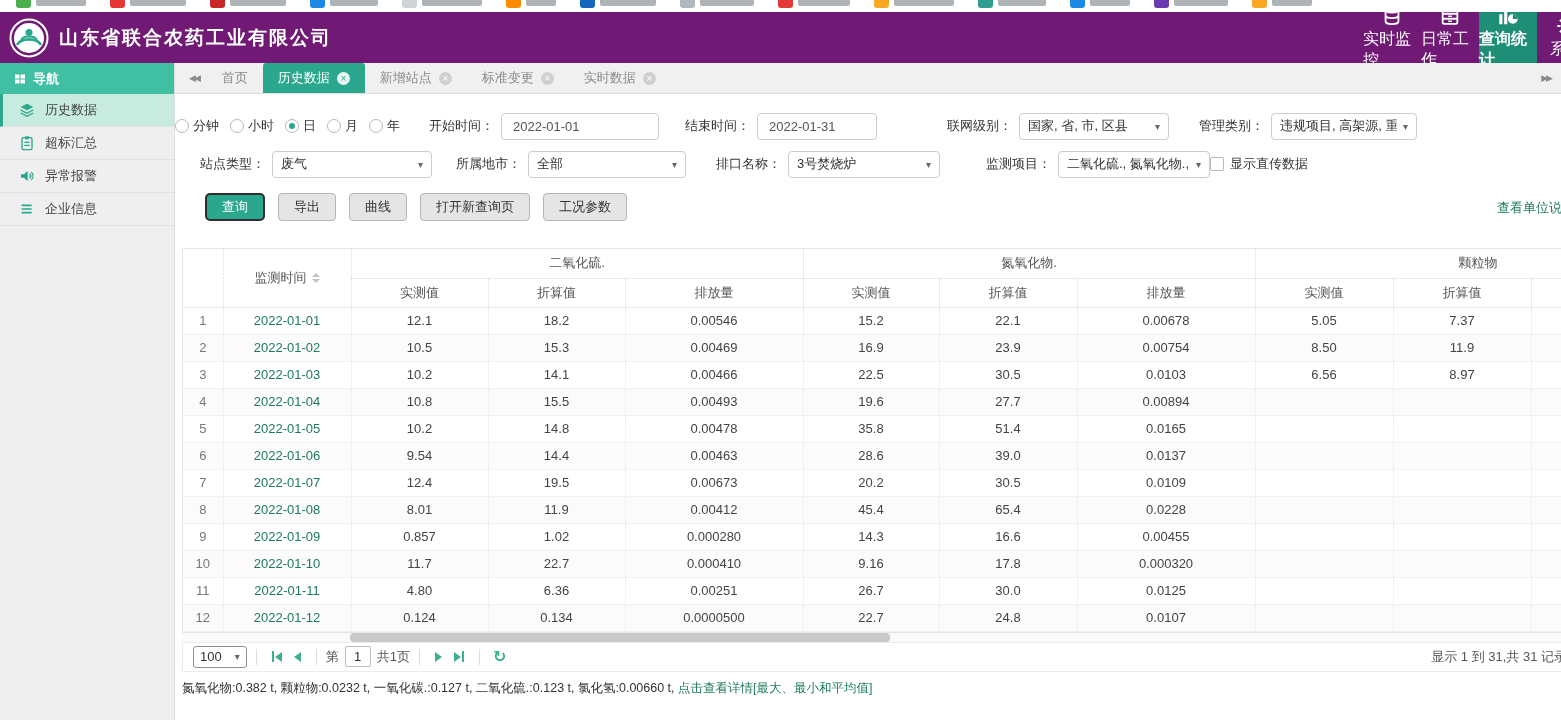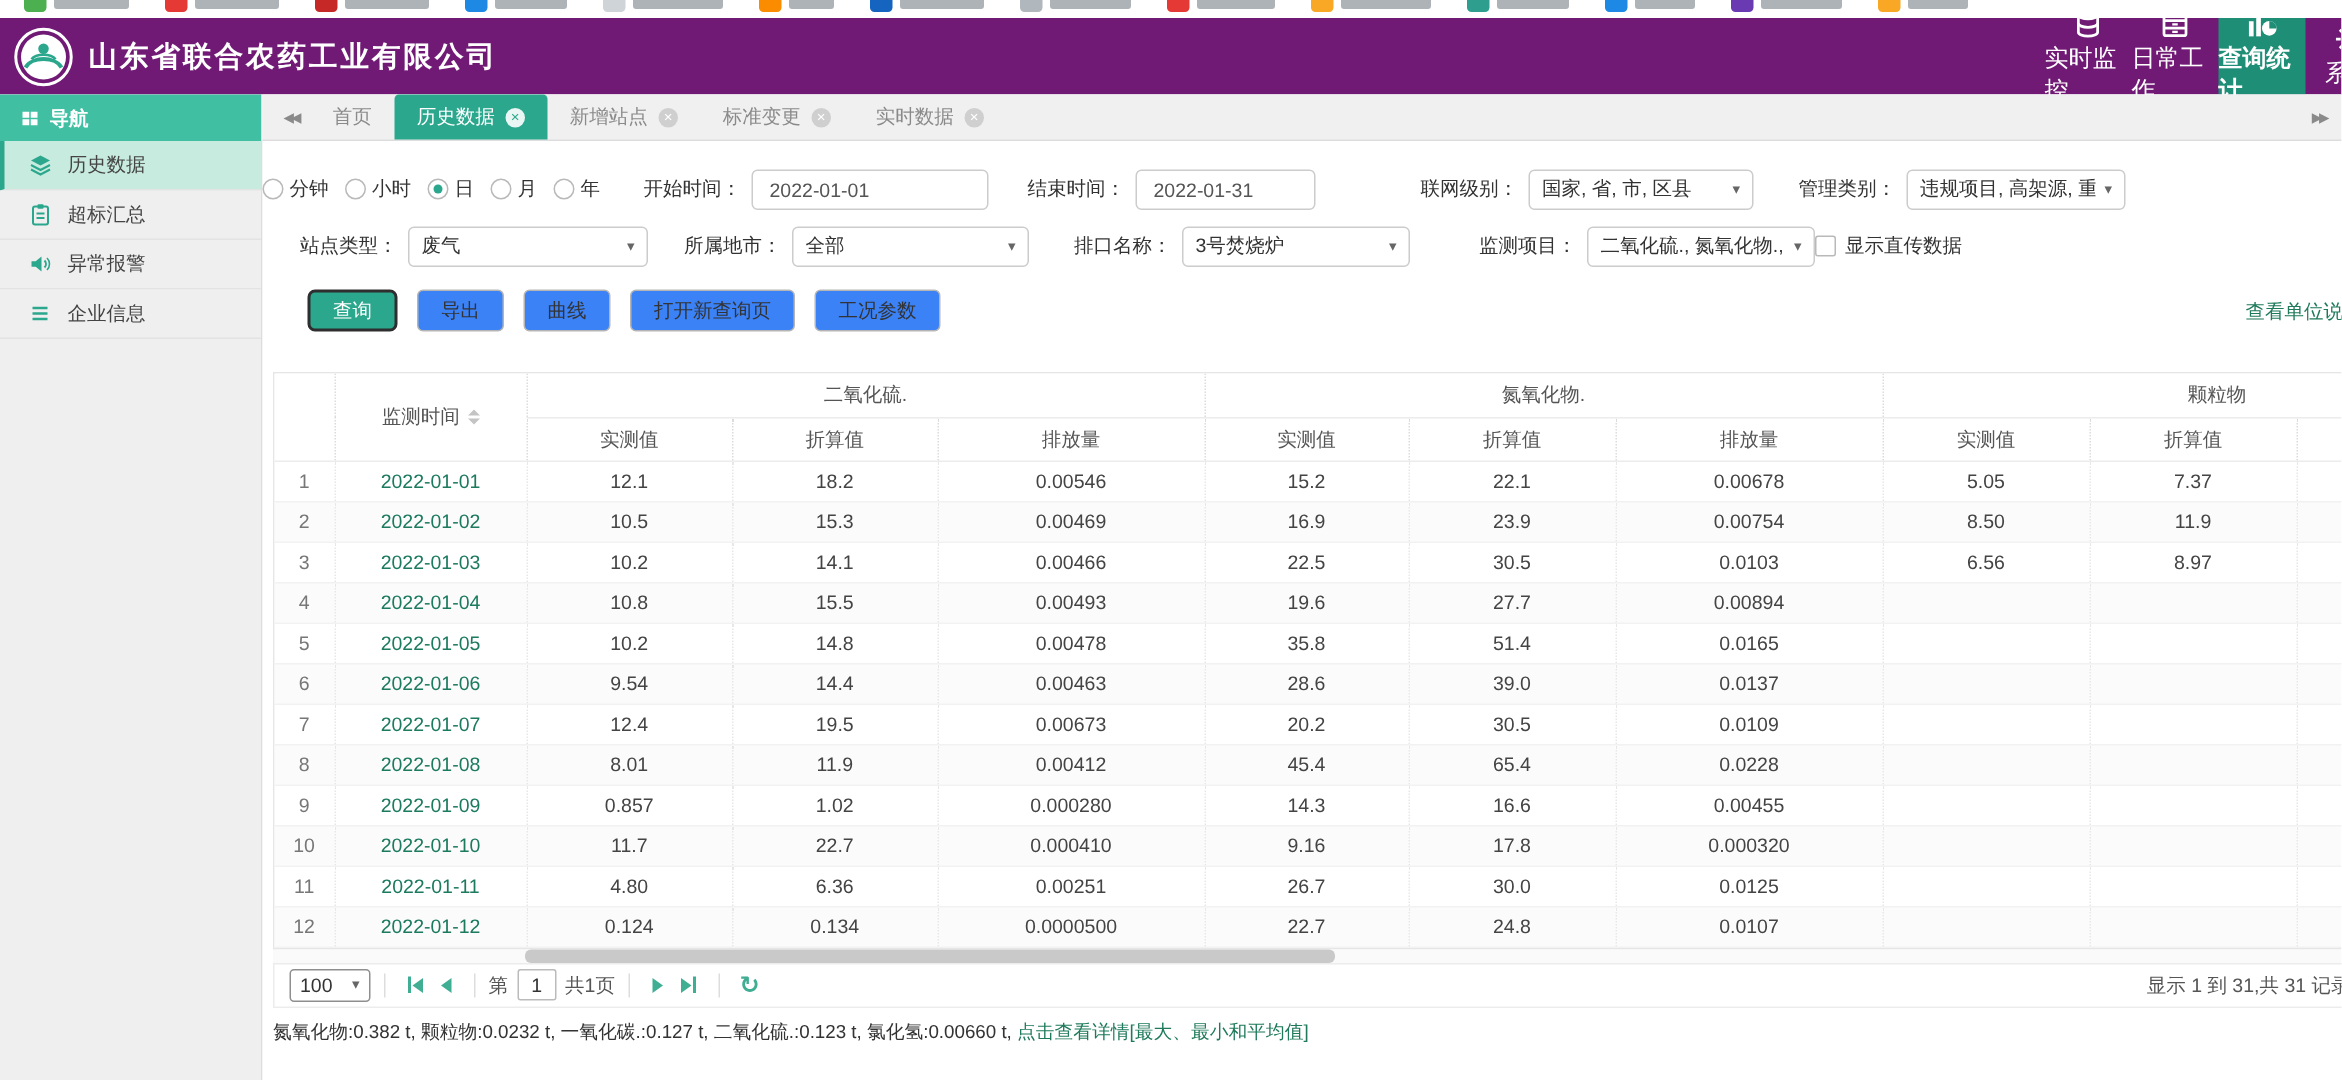--- a/index.html
+++ b/index.html
@@ -72,21 +72,21 @@
   .ml18{margin-left:18px} .ml26{margin-left:26px} .ml30{margin-left:30px}
   .ml46{margin-left:46px} .ml70{margin-left:70px} .ml24{margin-left:24px}
   .w158{width:158px} .w120{width:120px} .w150{width:150px} .w146{width:146px}
   .w160{width:160px} .w152{width:152px}
   .chkwrap { display:flex; align-items:center; gap:6px; cursor:pointer; }
   .chk { width:14px; height:14px; border:1px solid #b9b9b9; background:#fff; border-radius:2px; }
 
   
   .btnrow { margin-top:12px; padding-left:30px; display:flex; gap:13px; position:relative;
     align-items:center; height:30px; }
-  .btn { height:28px; padding:0 15px; border:1px solid #b5b5b5; border-radius:4px; background:#3b82f6;
+  .btn { height:28px; padding:0 15px; border:1px solid #b5b5b5; border-radius:4px; background:#e5e5e5;
     font-size:13px; color:#333; display:flex; align-items:center; cursor:pointer; white-space:nowrap; }
   .btn.primary { background:#2AA78C; color:#fff; border:2px solid #2e2e2e; border-radius:5px; }
   .unit-link { position:absolute; right:-14px; top:7px; color:#1F7A5C; font-size:13px;
     cursor:pointer; white-space:nowrap; }
 
   
   .table-wrap { margin:26px 0 0 7px; width:1379px; overflow:hidden;
     border:1px solid #e6e6e6; border-right:none; }
   table { border-collapse:collapse; table-layout:fixed; width:1518px; background:#fff; }
   thead th { height:29px; font-weight:normal; font-size:13px; color:#555; background:#fff;

